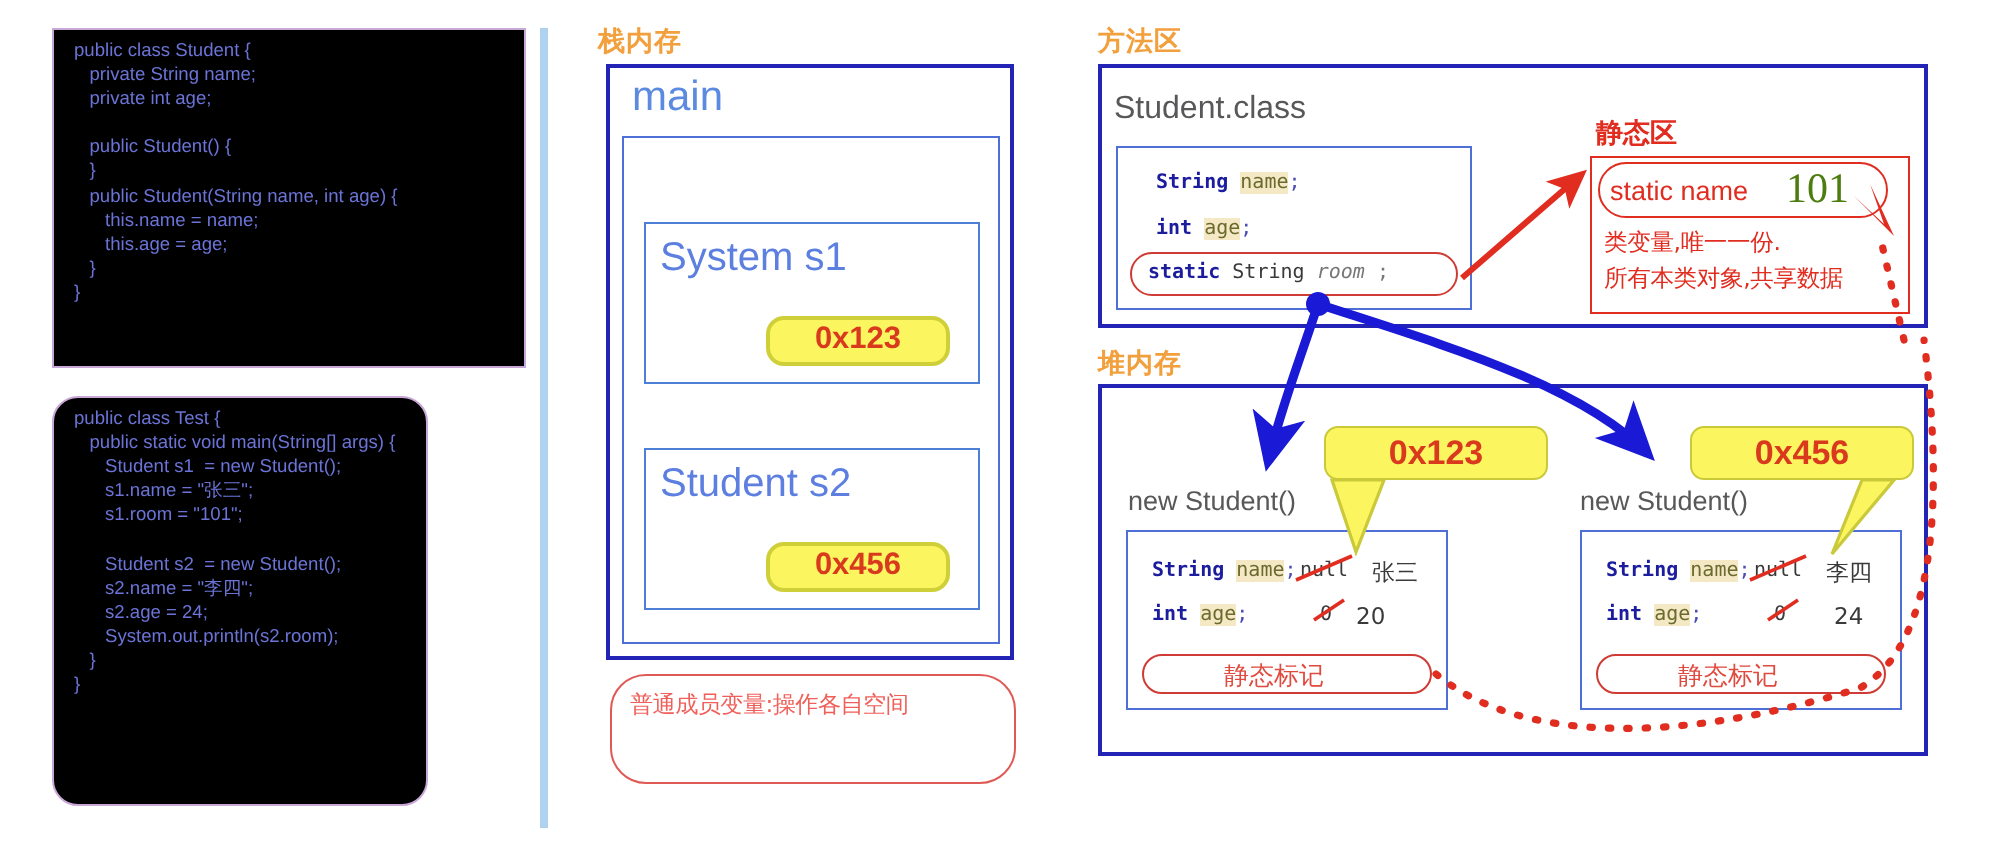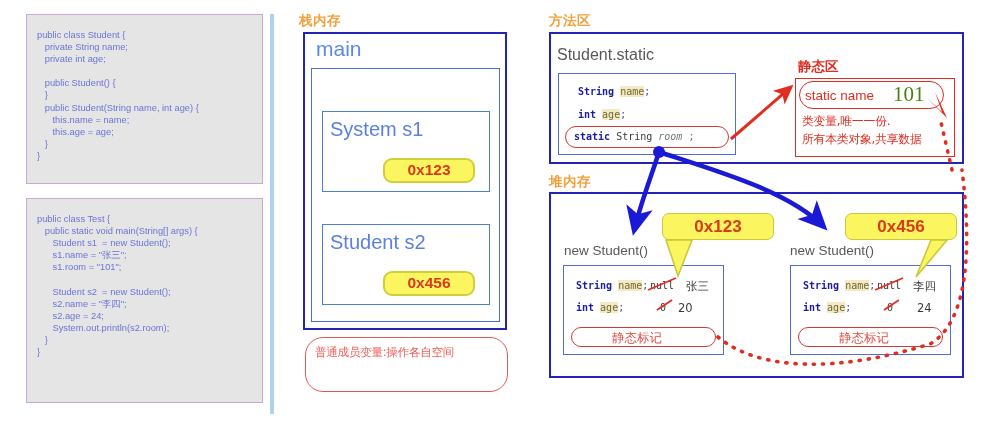--- a/index.html
+++ b/index.html
@@ -13,23 +13,23 @@
     overflow: hidden;
   }
   .abs { position: absolute; }
 
   
   #left-panel { left: 0; top: 0; width: 272px; height: 428px; }
 
   .code-box {
     position: absolute;
     border: 1px solid #c9a8d8;
-    background: #e5e5e5;
-    box-sizing: border-box;
-    padding: 14px 8px 5px 10px;
+    background: #000000;
+    box-sizing: border-box;
+    padding: 4px 8px 5px 10px;
   }
   .code-line {
     font-family: "Liberation Sans", sans-serif;
     font-size: 9.3px;
     line-height: 12.1px;
     color: #6b74d6;
     white-space: pre;
   }
   .code-line.blank { color: transparent; }
 
@@ -248,21 +248,21 @@
     <div class="code-line blank"> </div>
     <div class="code-line">   public Student() {</div>
     <div class="code-line">   }</div>
     <div class="code-line">   public Student(String name, int age) {</div>
     <div class="code-line">      this.name = name;</div>
     <div class="code-line">      this.age = age;</div>
     <div class="code-line">   }</div>
     <div class="code-line">}</div>
   </div>
 
-  <div class="code-box" style="left:26px; top:198px; width:237px; height:205px;">
+  <div class="code-box" style="left:26px; top:198px; width:188px; height:205px;border-radius:13px;">
     <div class="code-line">public class Test {</div>
     <div class="code-line">   public static void main(String[] args) {</div>
     <div class="code-line">      Student s1  = new Student();</div>
     <div class="code-line">      s1.name = "张三";</div>
     <div class="code-line">      s1.room = "101";</div>
     <div class="code-line blank"> </div>
     <div class="code-line">      Student s2  = new Student();</div>
     <div class="code-line">      s2.name = "李四";</div>
     <div class="code-line">      s2.age = 24;</div>
     <div class="code-line">      System.out.println(s2.room);</div>
@@ -290,21 +290,21 @@
 <div class="addr-badge" style="left:383px; top:271px; width:92px; height:25px;">0x456</div>
 
 <div class="red-note" style="left:305px; top:337px; width:203px; height:55px;">
   <div>普通成员变量:操作各自空间</div>
 </div>
 
 <div class="sec-title" style="left:549px; top:12px;">方法区</div>
 
 <div class="navy-box" style="left:549px; top:32px; width:415px; height:132px;"></div>
 
-<div class="classname" style="left:557px; top:46px;">Student.static</div>
+<div class="classname" style="left:557px; top:46px;">Student.class</div>
 
 <div class="blue-box-2" style="left:558px; top:73px; width:178px; height:82px;"></div>
 
 <div class="mono" style="left:578px; top:86px;"><span class="kw">String</span> <span class="hl fieldname">name</span><span class="semi">;</span></div>
 <div class="mono" style="left:578px; top:109px;"><span class="kw">int</span> <span class="hl fieldname">age</span><span class="semi">;</span></div>
 
 <div class="red-pill" style="left:565px; top:126px; width:164px; height:22px;"></div>
 <div class="mono" style="left:574px; top:131px;"><span class="kw">static</span> <span style="color:#3a3a3a;">String</span> <span style="color:#777;font-style:italic;">room</span> <span style="color:#777;">;</span></div>
 
 <div class="static-title" style="left:798px; top:58px;">静态区</div>

